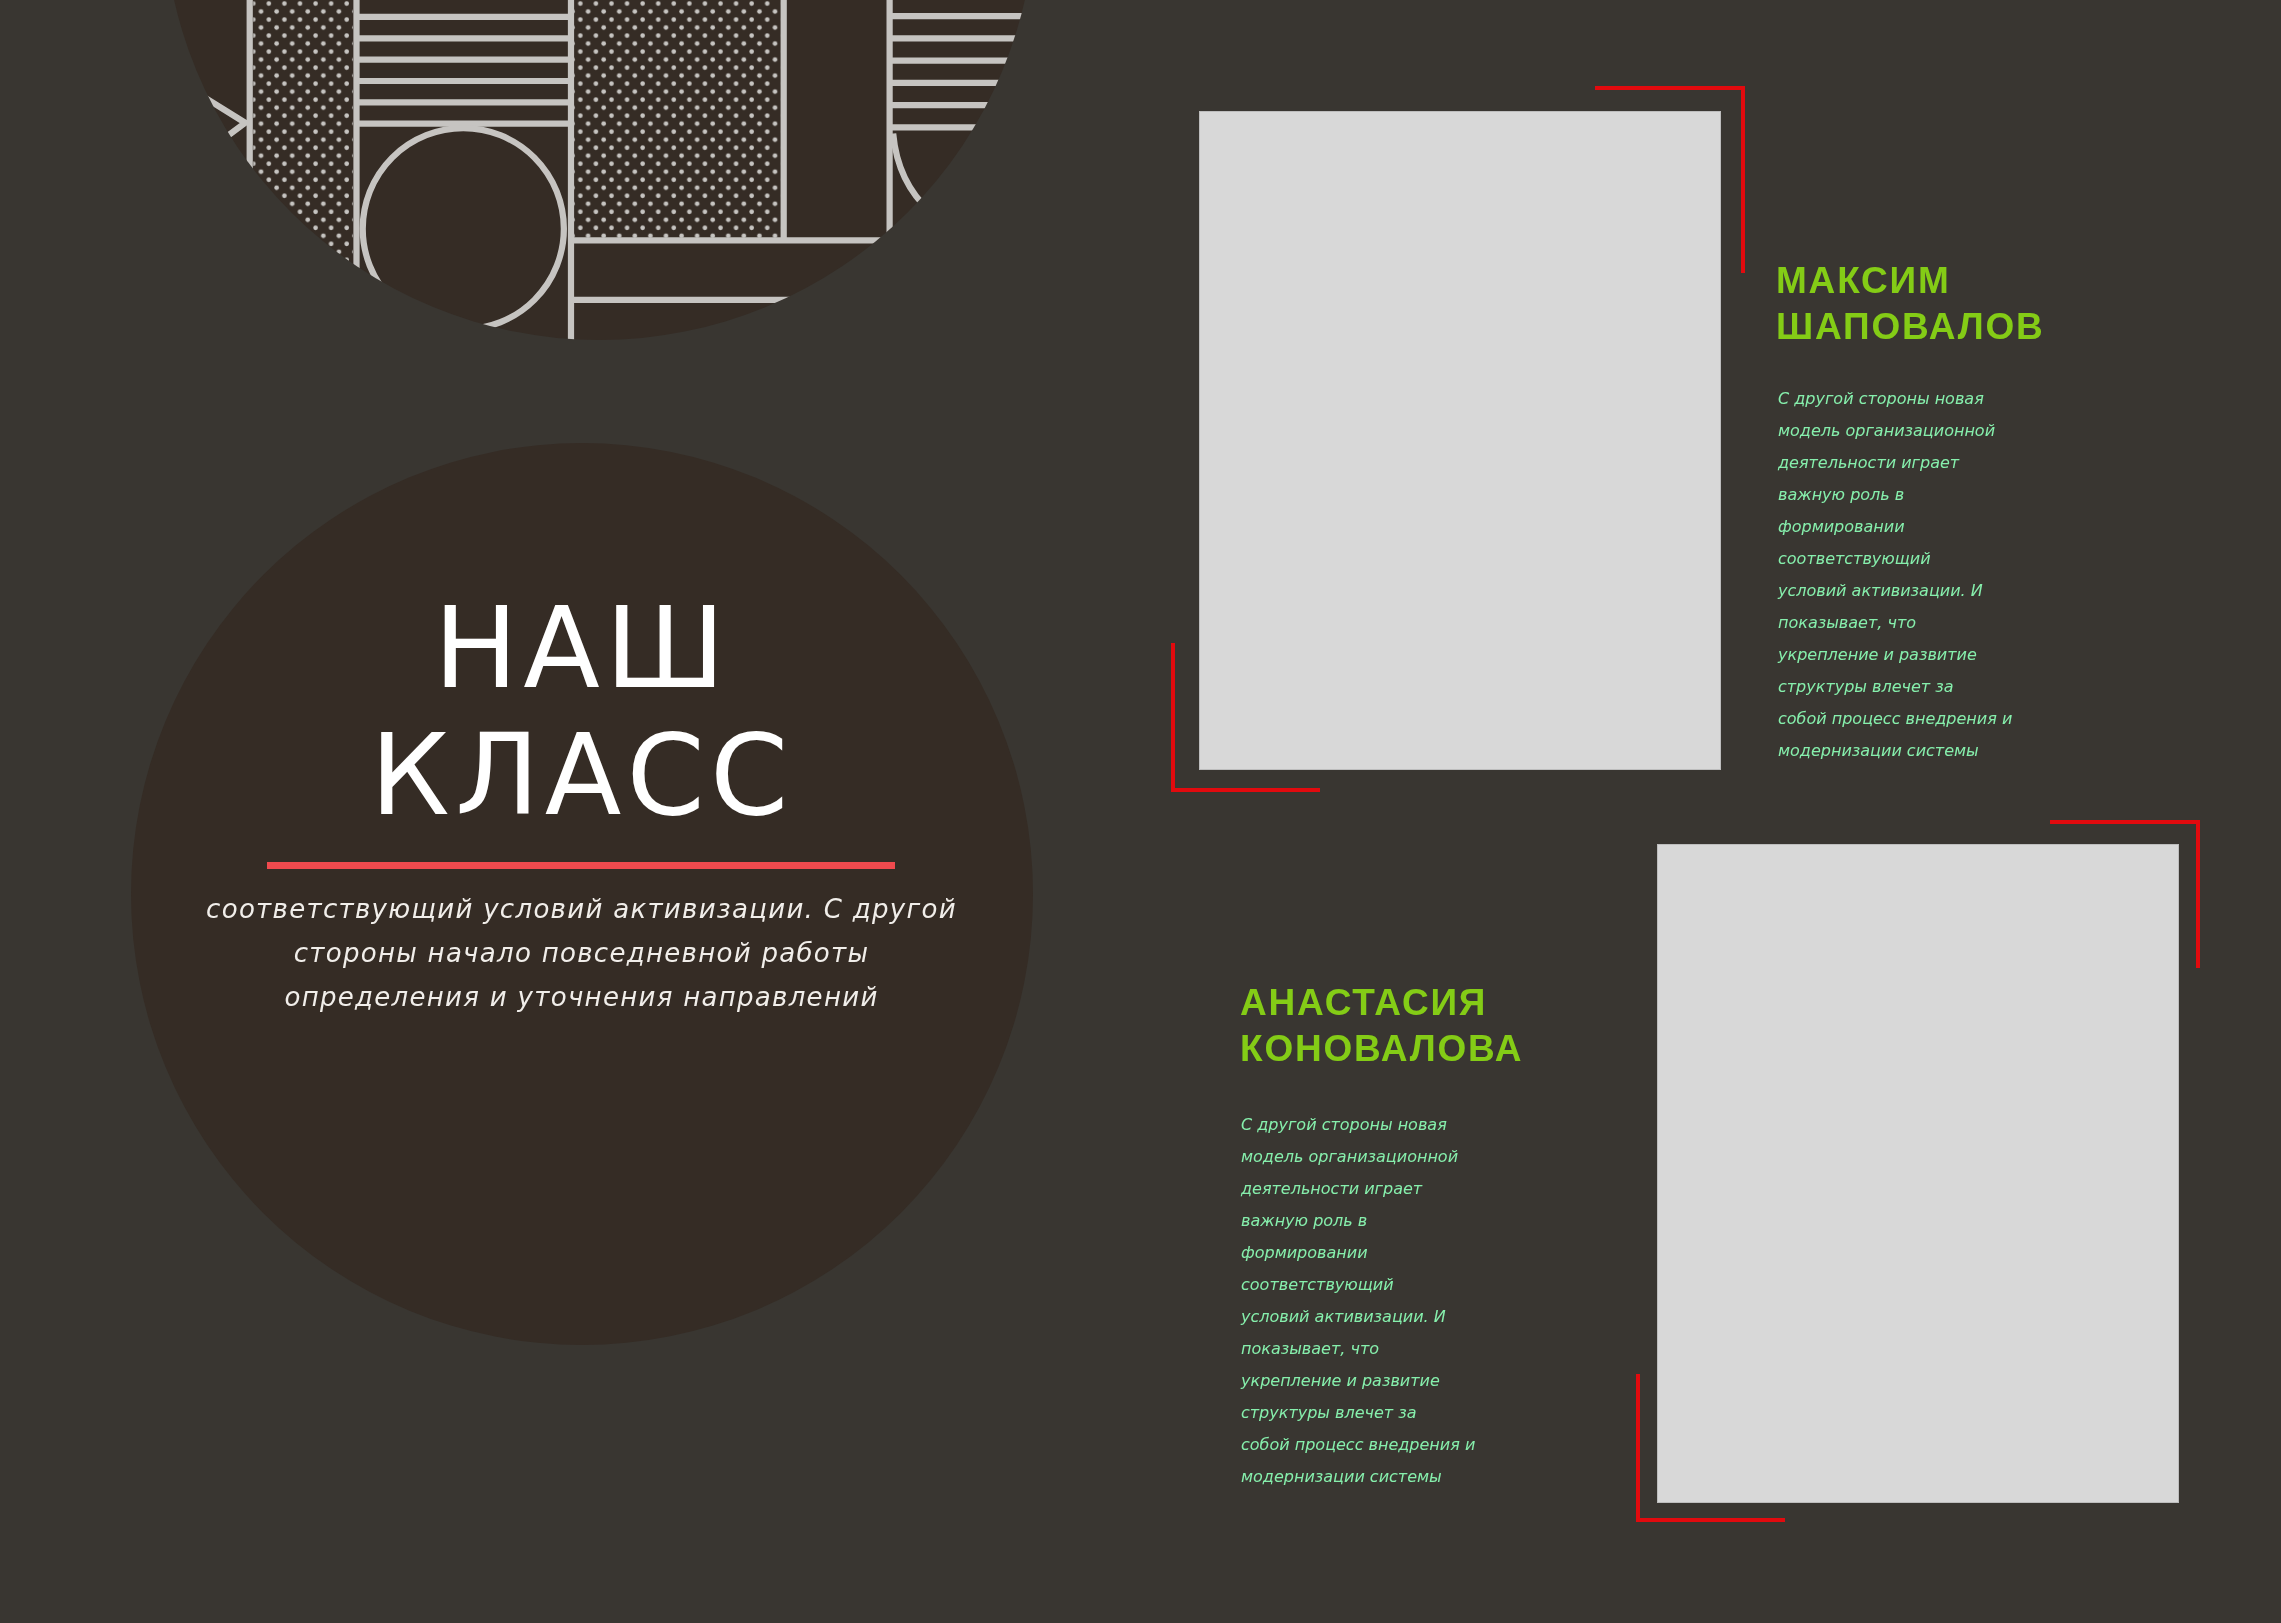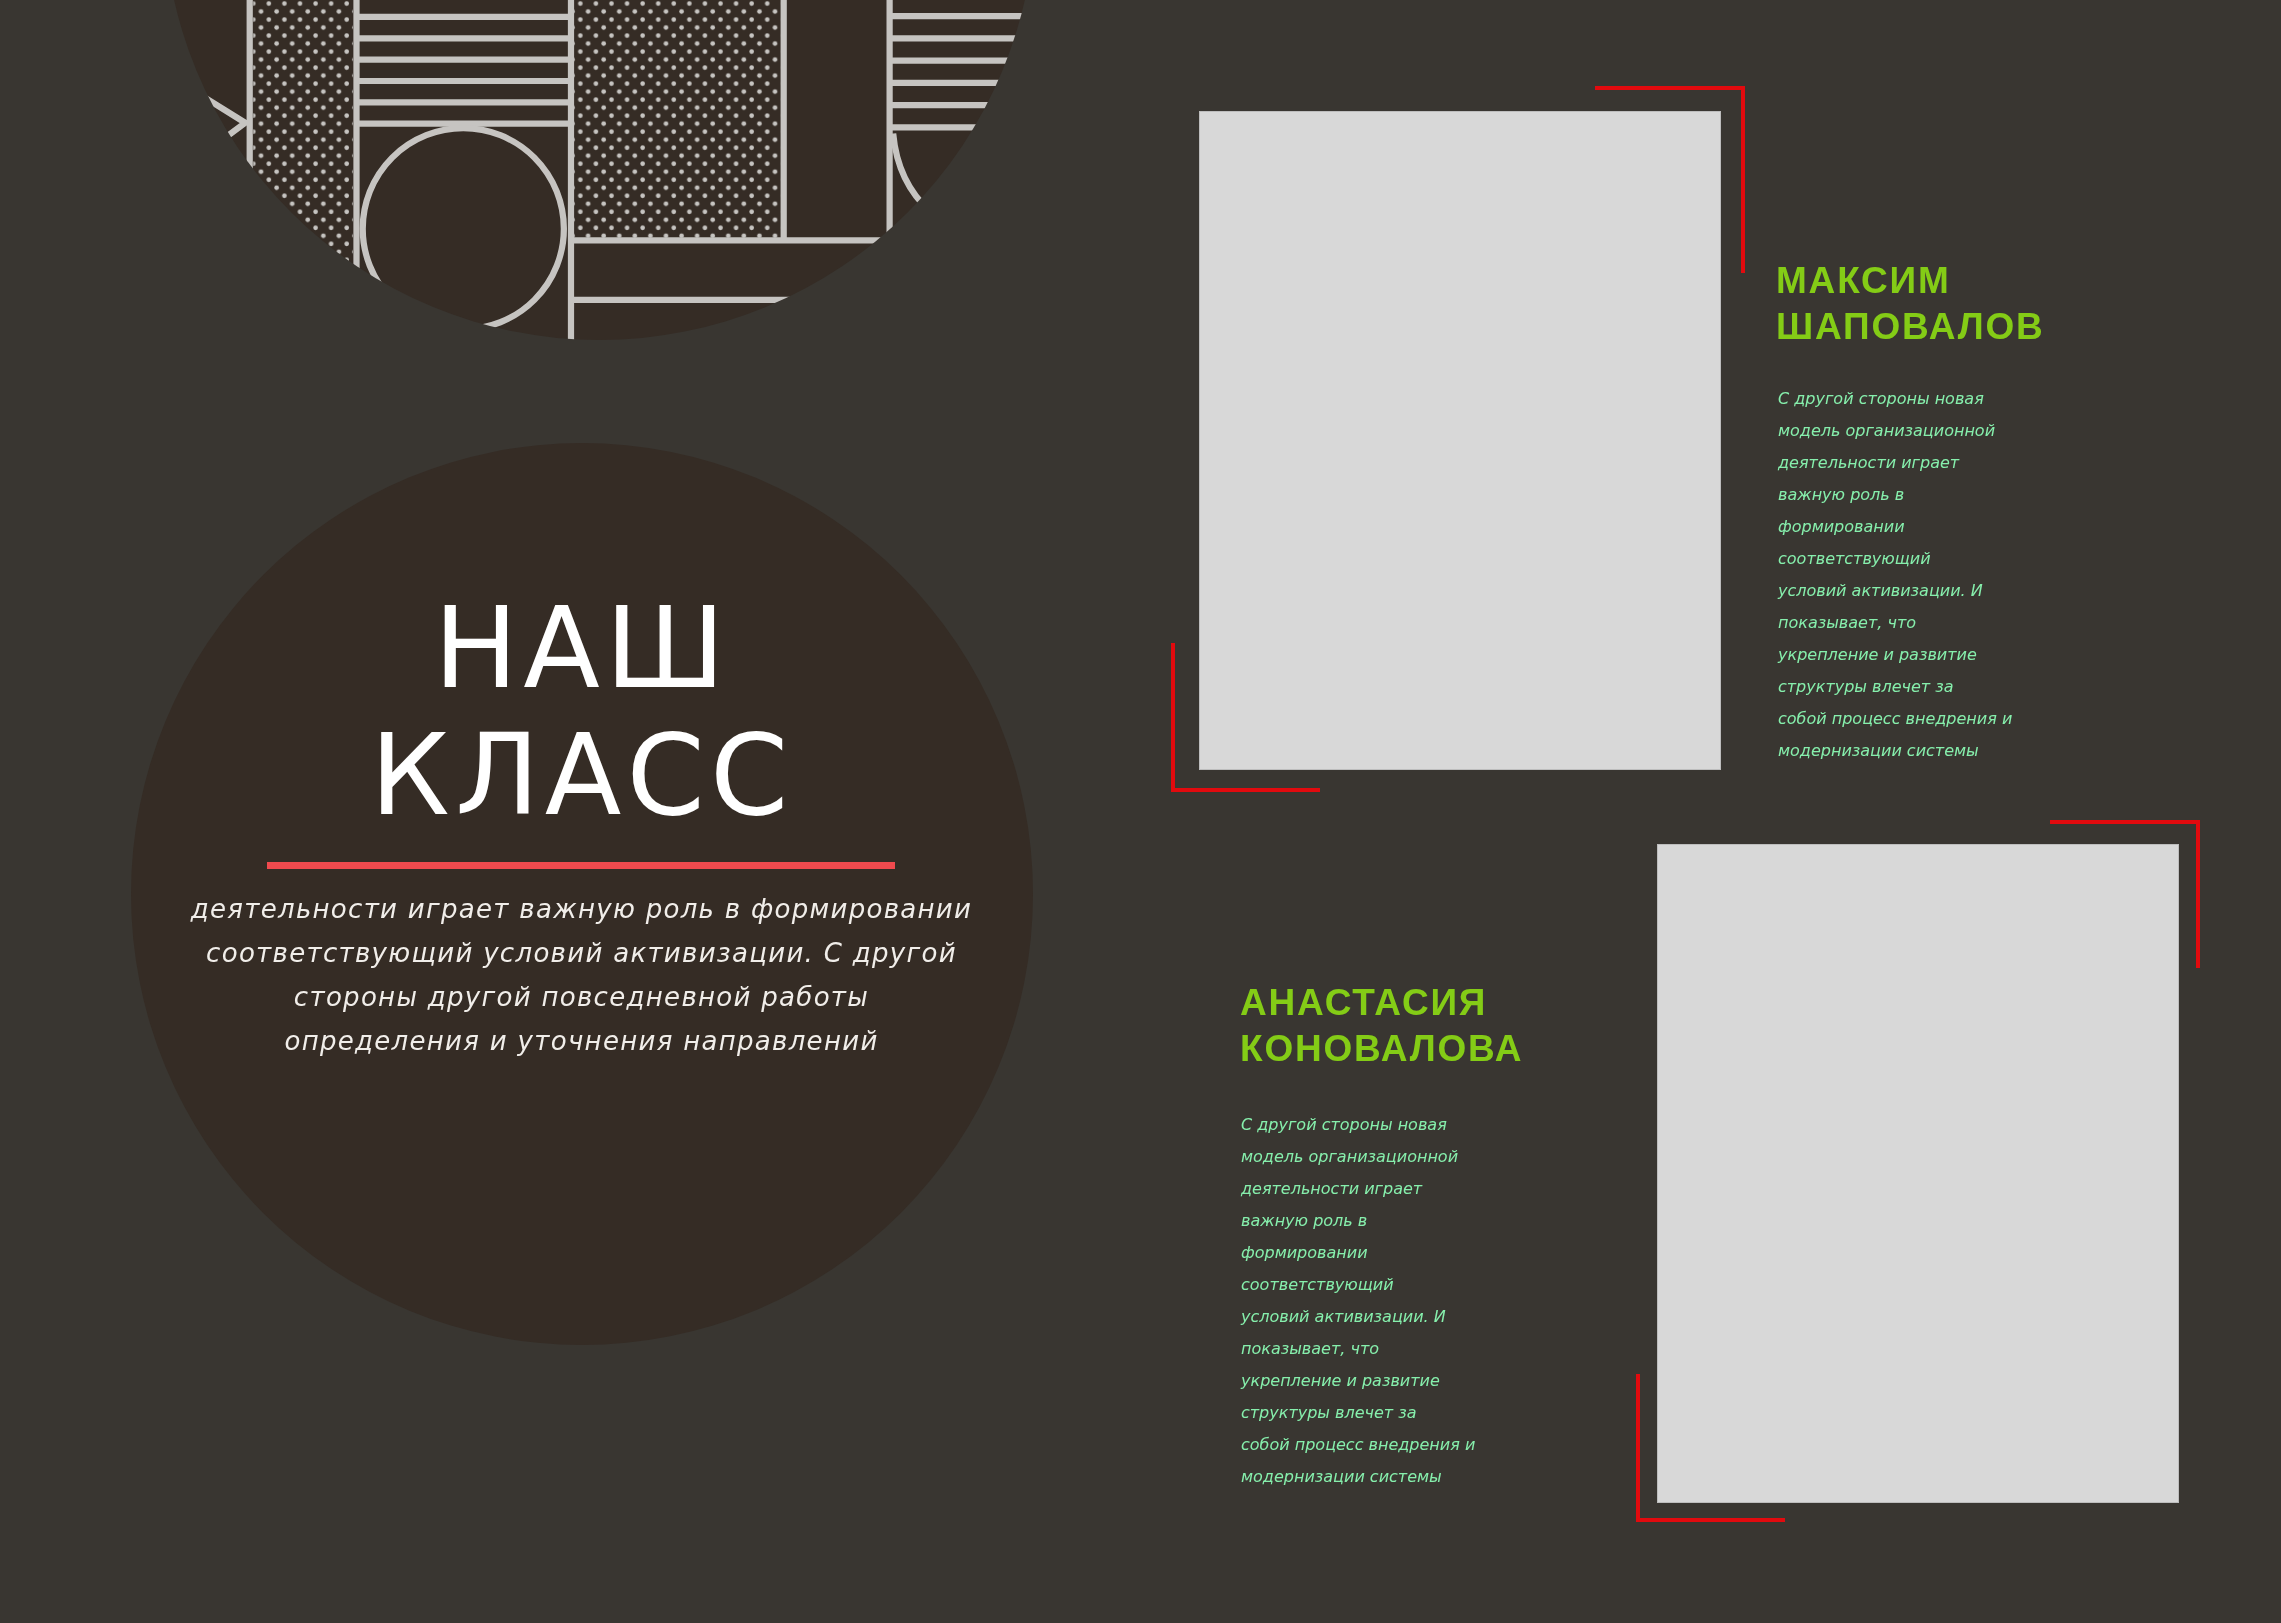--- a/index.html
+++ b/index.html
@@ -134,23 +134,22 @@
   </g>
 
   <path d="M 380 380 A 490 490 0 0 0 980 370" stroke="#c6c4c1" stroke-width="6" fill="none" clip-path="url(#circ)"></path>
 </svg>
 
 <div class="main-circle"></div>
 <h1 class="title l1">НАШ</h1>
 <h1 class="title l2">КЛАСС</h1>
 <div class="title-underline"></div>
 <div class="intro">
-  <span>деятельности играет важную роль в формировании</span>
   <span>соответствующий условий активизации. С другой</span>
-  <span>стороны другой повседневной работы</span>
+  <span>стороны начало повседневной работы</span>
   <span>определения и уточнения направлений</span>
 </div>
 
 <div class="photo" style="left:1199px; top:111px; width:522px; height:659px;"></div>
 <div class="bracket" style="left:1595px; top:86px; width:150px; height:3.6px;"></div>
 <div class="bracket" style="left:1741px; top:86px; width:3.6px; height:187px;"></div>
 <div class="bracket" style="left:1171px; top:643px; width:3.6px; height:148px;"></div>
 <div class="bracket" style="left:1171px; top:788px; width:149px; height:3.6px;"></div>
 
 <h2 class="name" style="left:1776px; top:258px;">

